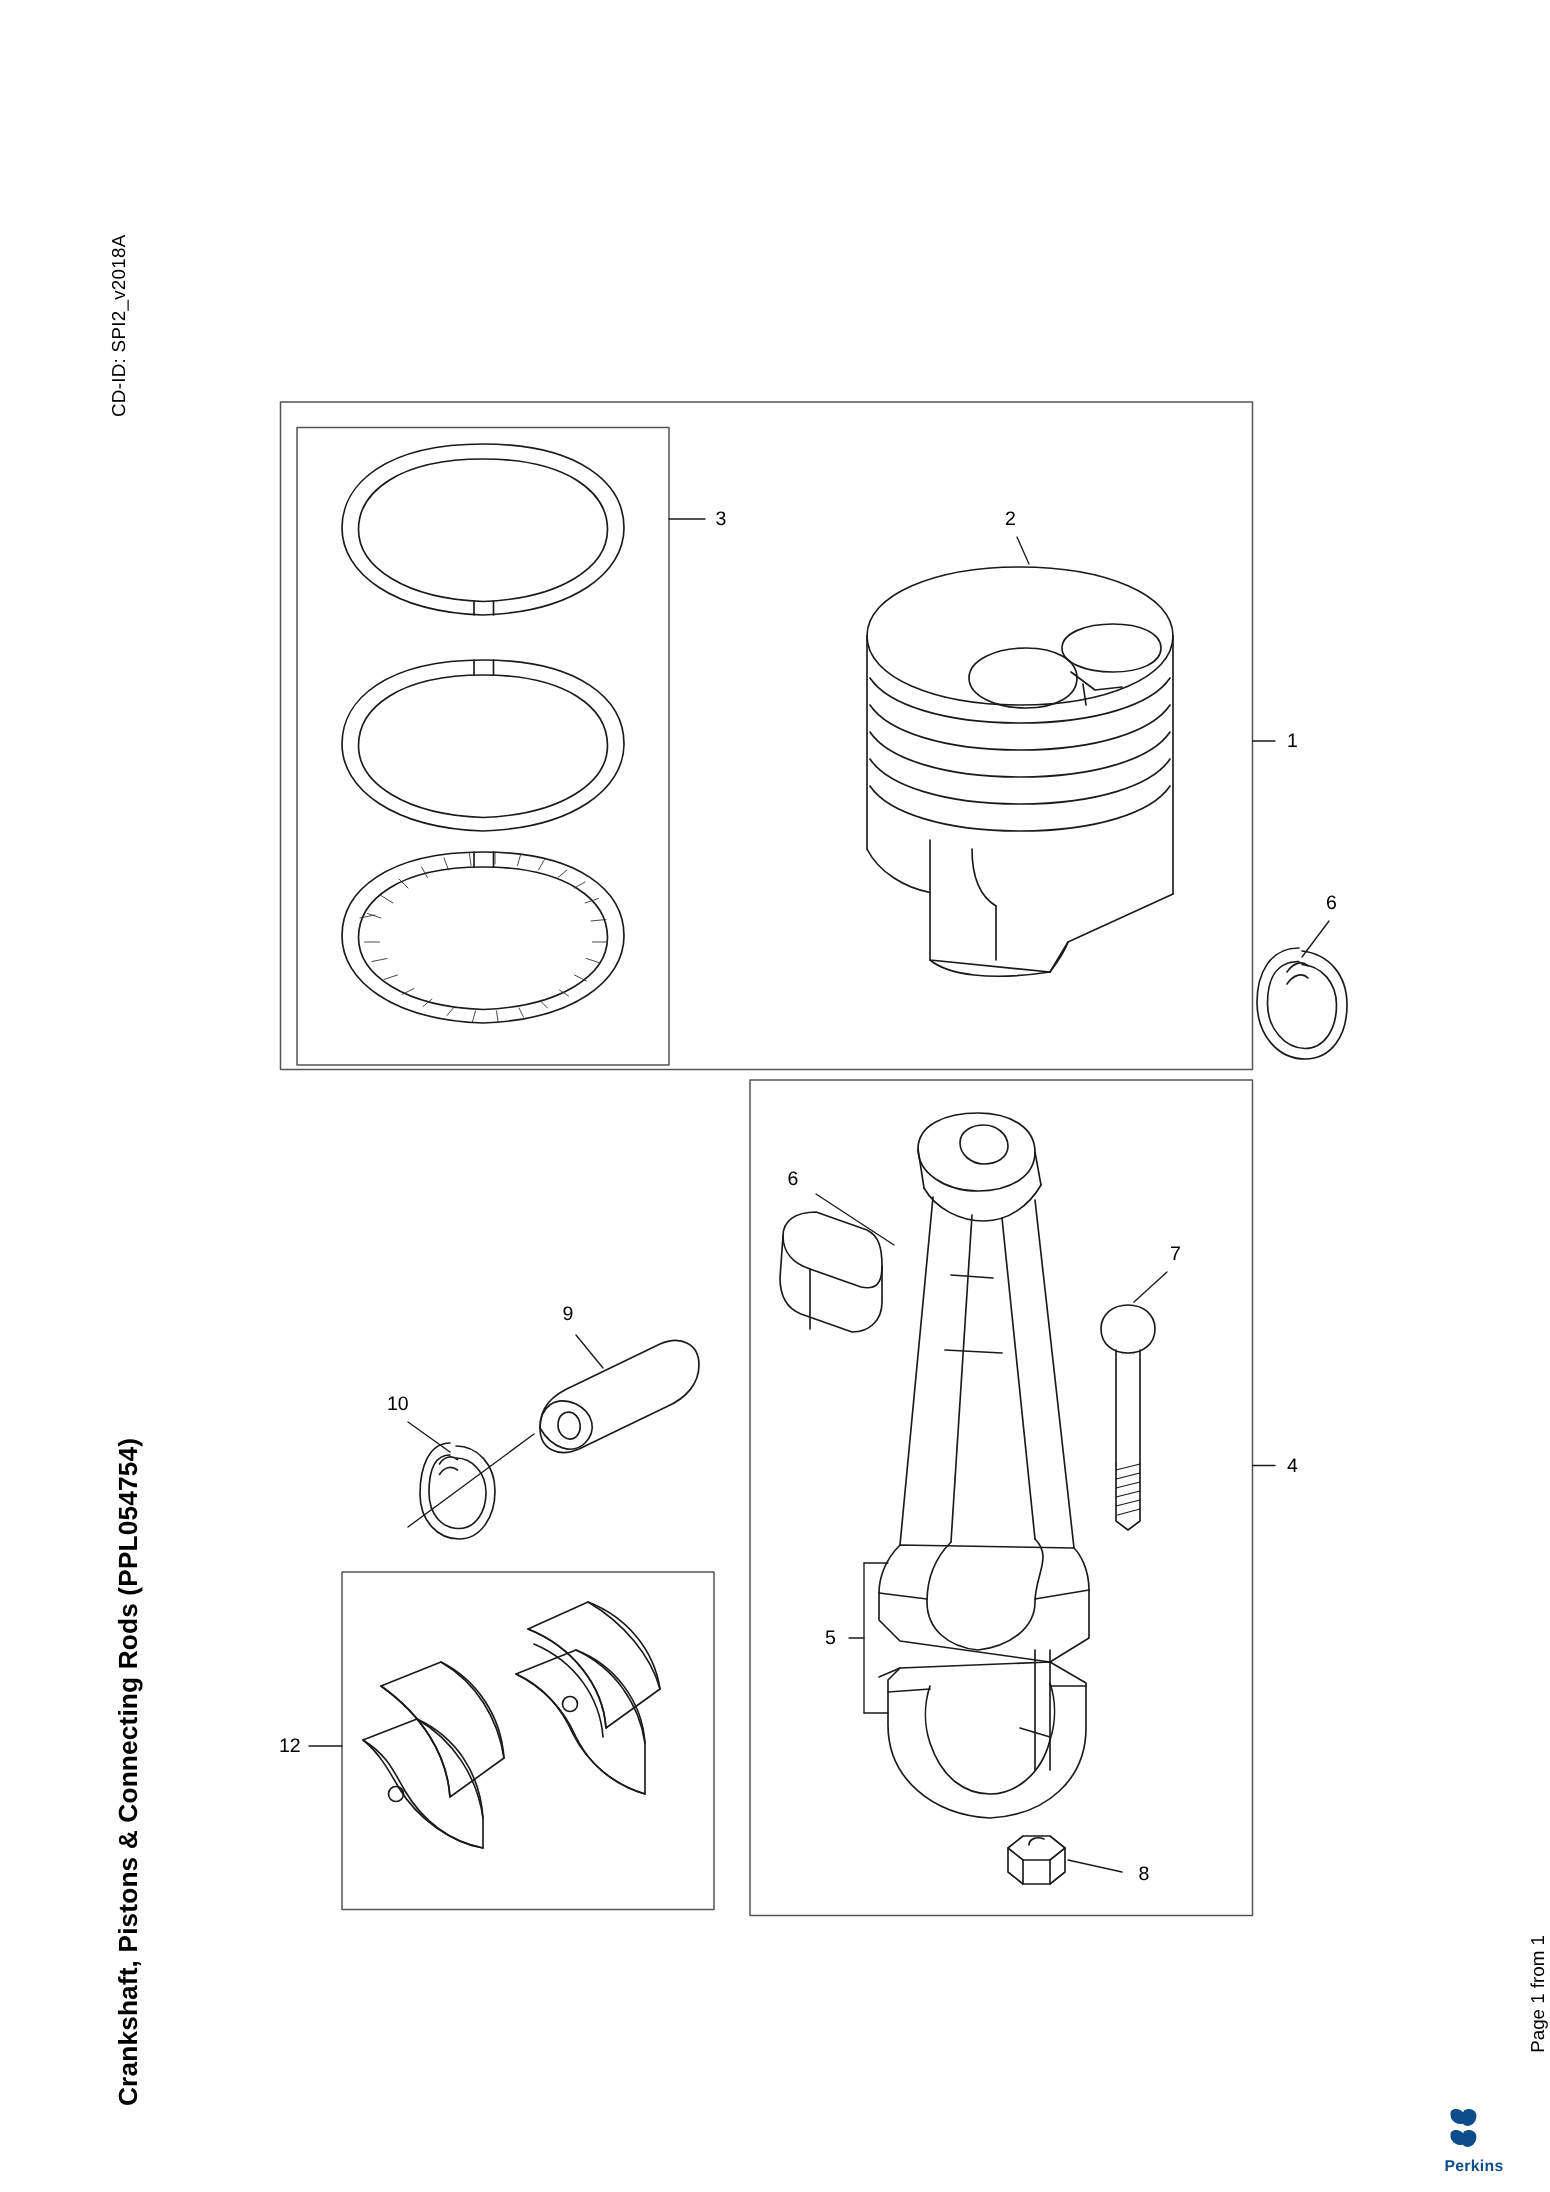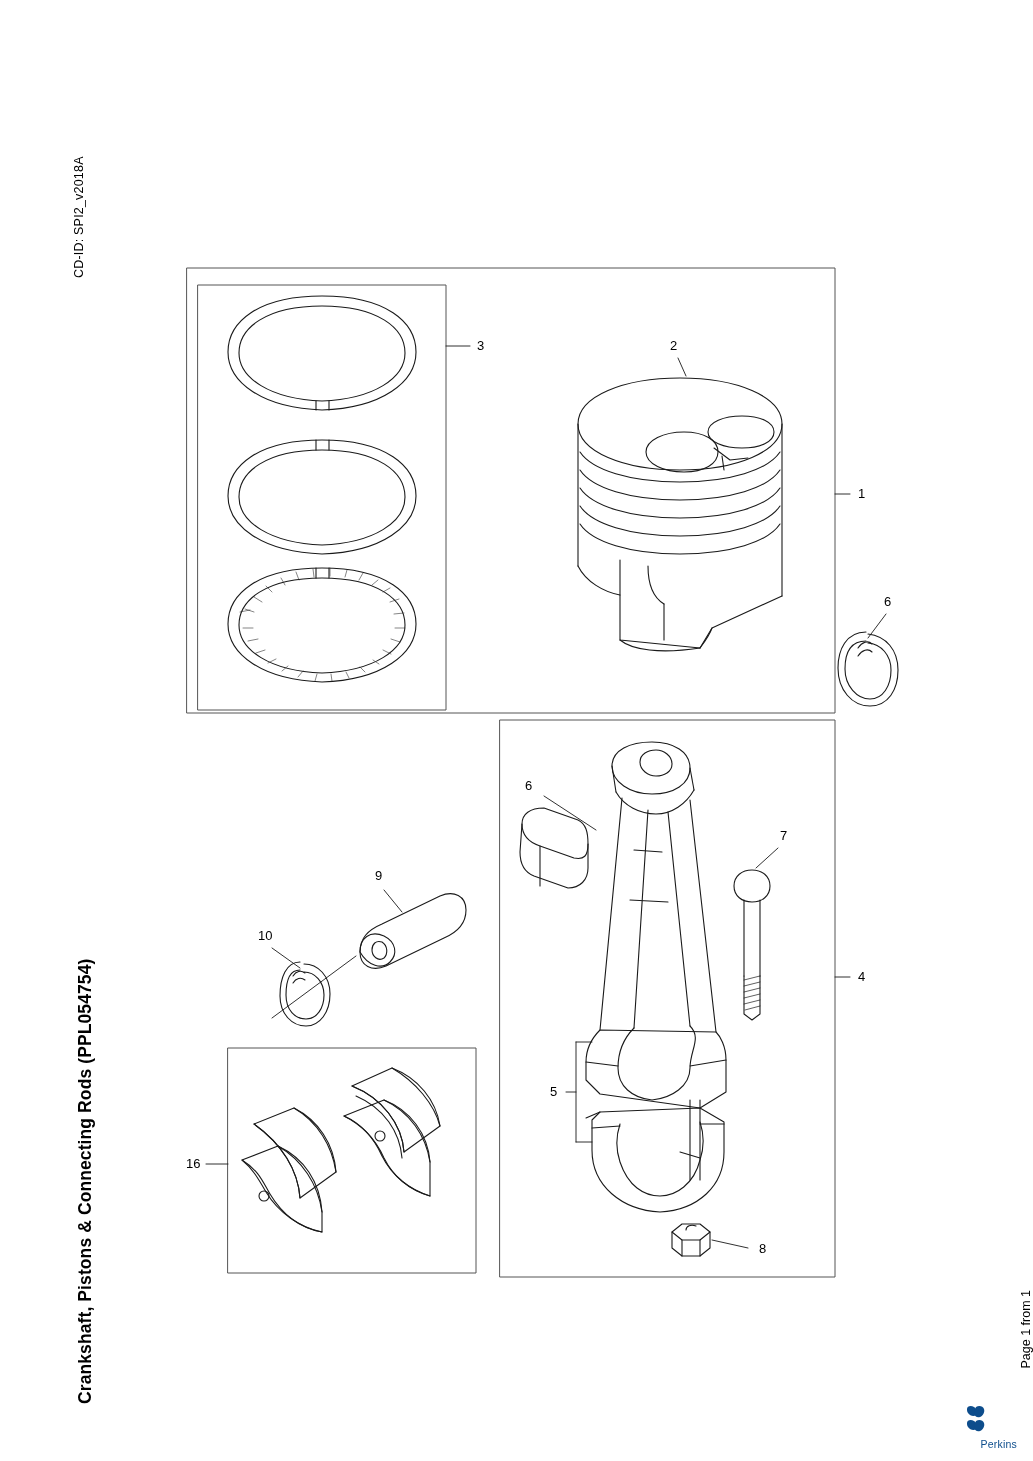--- a/index.html
+++ b/index.html
@@ -55,23 +55,23 @@
     left: 963px;
     top: 1405px;
     width: 54px;
     height: 46px;
   }
   #logo .wordmark {
     position: absolute;
     left: 0;
     top: 33px;
     width: 54px;
-    text-align: right;
+    text-align: left;
     font-size: 10.5px;
-    font-weight: normal;
+    font-weight: bold;
     color: #0d4d8c;
     letter-spacing: 0.2px;
   }
 
   
   #drawing {
     position: absolute;
     left: 0;
     top: 0;
     width: 1033px;
@@ -325,15 +325,15 @@
   <div class="calloutnum" style="left:670px; top:338px;">2</div>
   <div class="calloutnum" style="left:477px; top:338px;">3</div>
   <div class="calloutnum" style="left:858px; top:969px;">4</div>
   <div class="calloutnum" style="left:550px; top:1084px;">5</div>
   <div class="calloutnum" style="left:525px; top:778px;">6</div>
   <div class="calloutnum" style="left:780px; top:828px;">7</div>
   <div class="calloutnum" style="left:759px; top:1241px;">8</div>
   <div class="calloutnum" style="left:375px; top:868px;">9</div>
   <div class="calloutnum" style="left:258px; top:928px;">10</div>
   <div class="calloutnum" style="left:884px; top:594px;">6</div>
-  <div class="calloutnum" style="left:186px; top:1156px;">16</div>
+  <div class="calloutnum" style="left:186px; top:1156px;">12</div>
 
 </div>
 
 </body></html>

